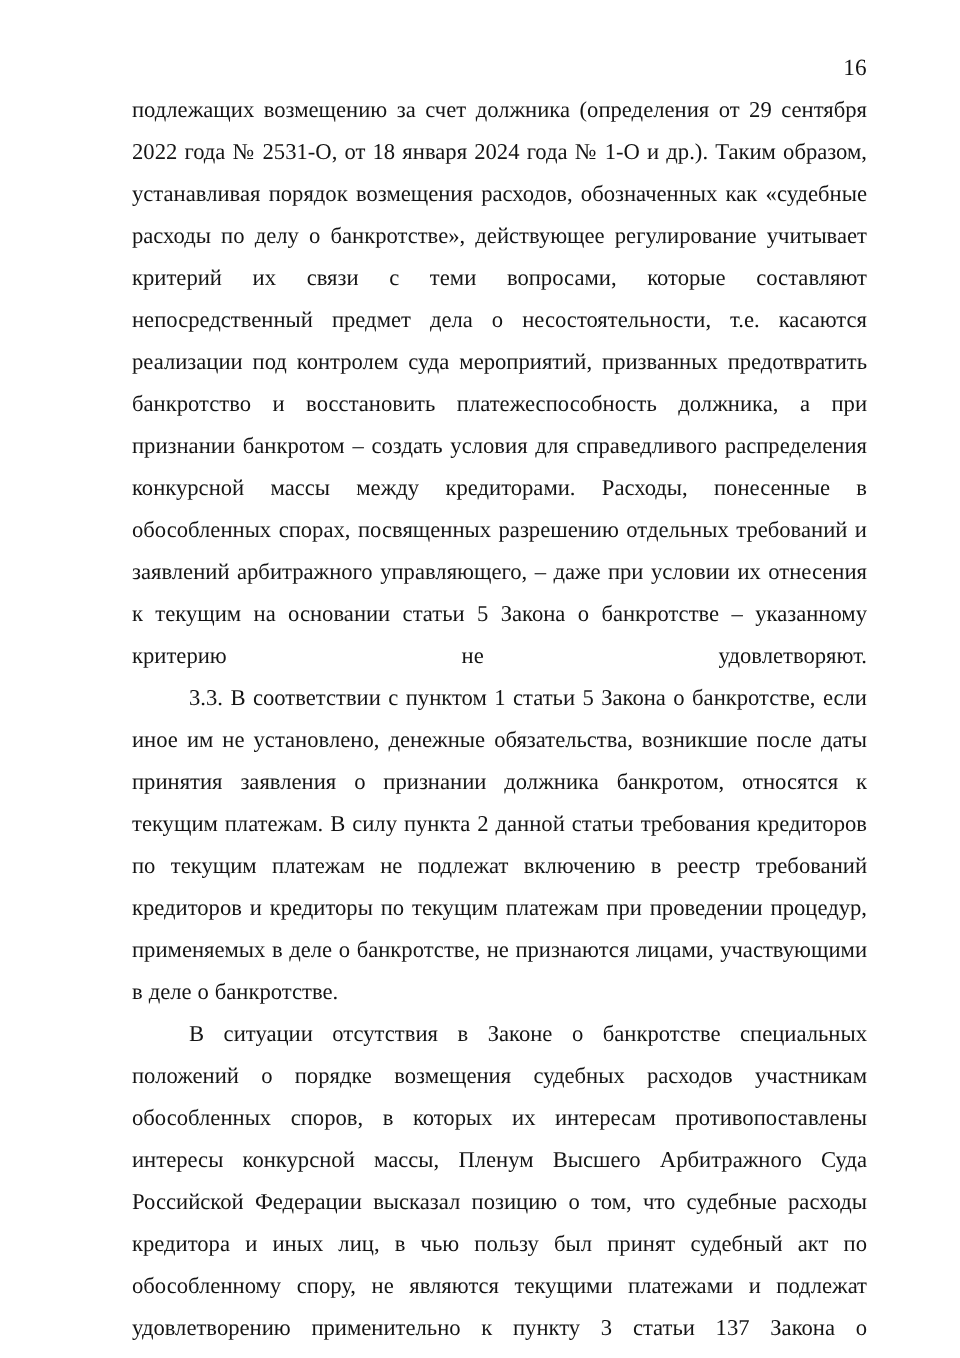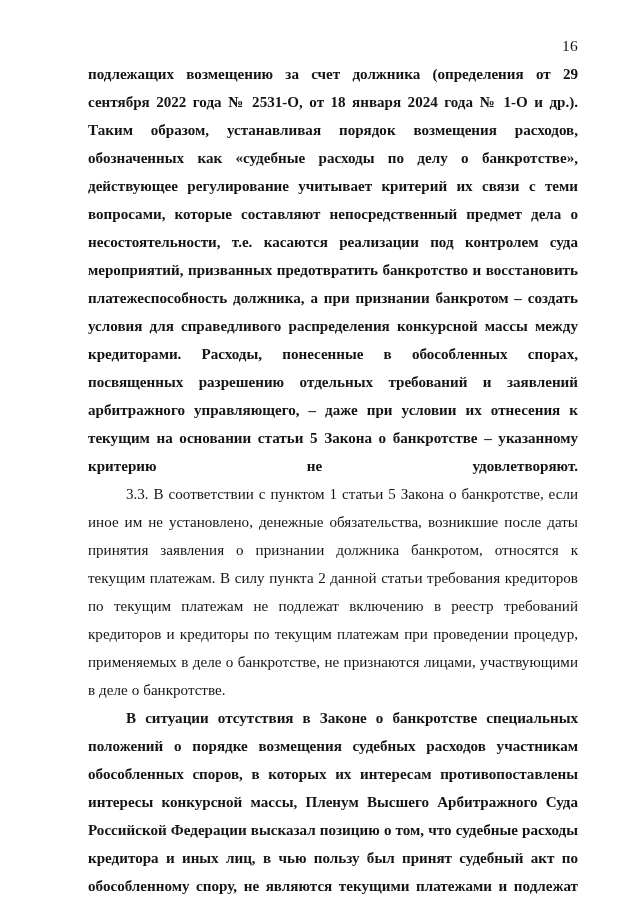--- a/index.html
+++ b/index.html
@@ -48,21 +48,20 @@
     color: #141414;
     hyphens: none;
     word-spacing: 0.2px;
   }
   .para.indented {
     text-indent: 38px;
   }
   
   .para.continues {
     text-align-last: justify;
-    font-weight: bold;
   }
 </style>
 </head>
 <body>
 
 <div class="page">
 
   <div class="page-number">16</div>
 
   <div class="text-body">

